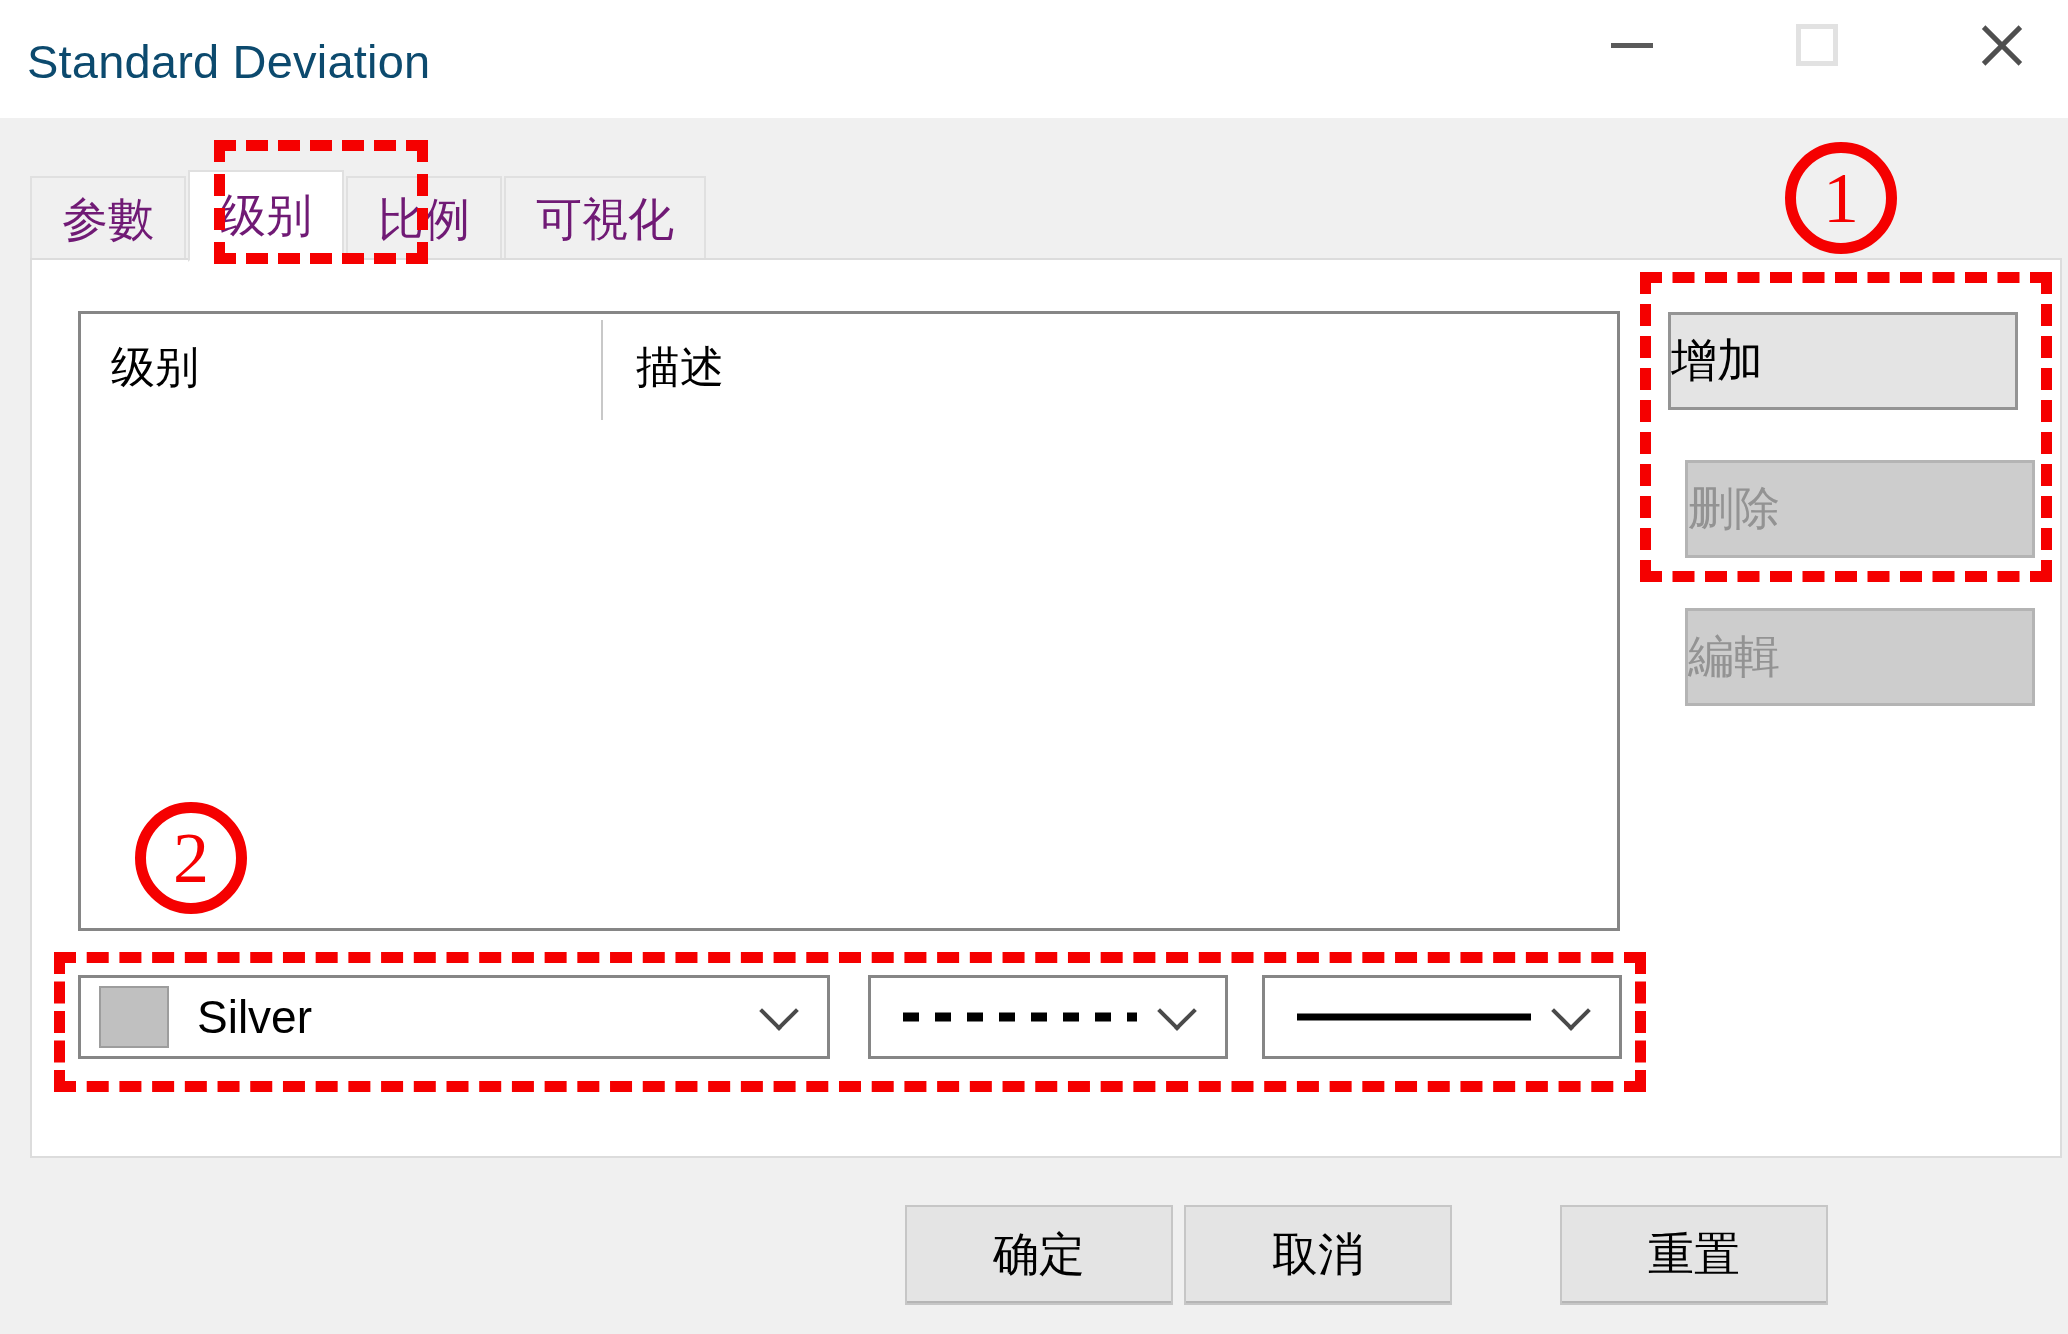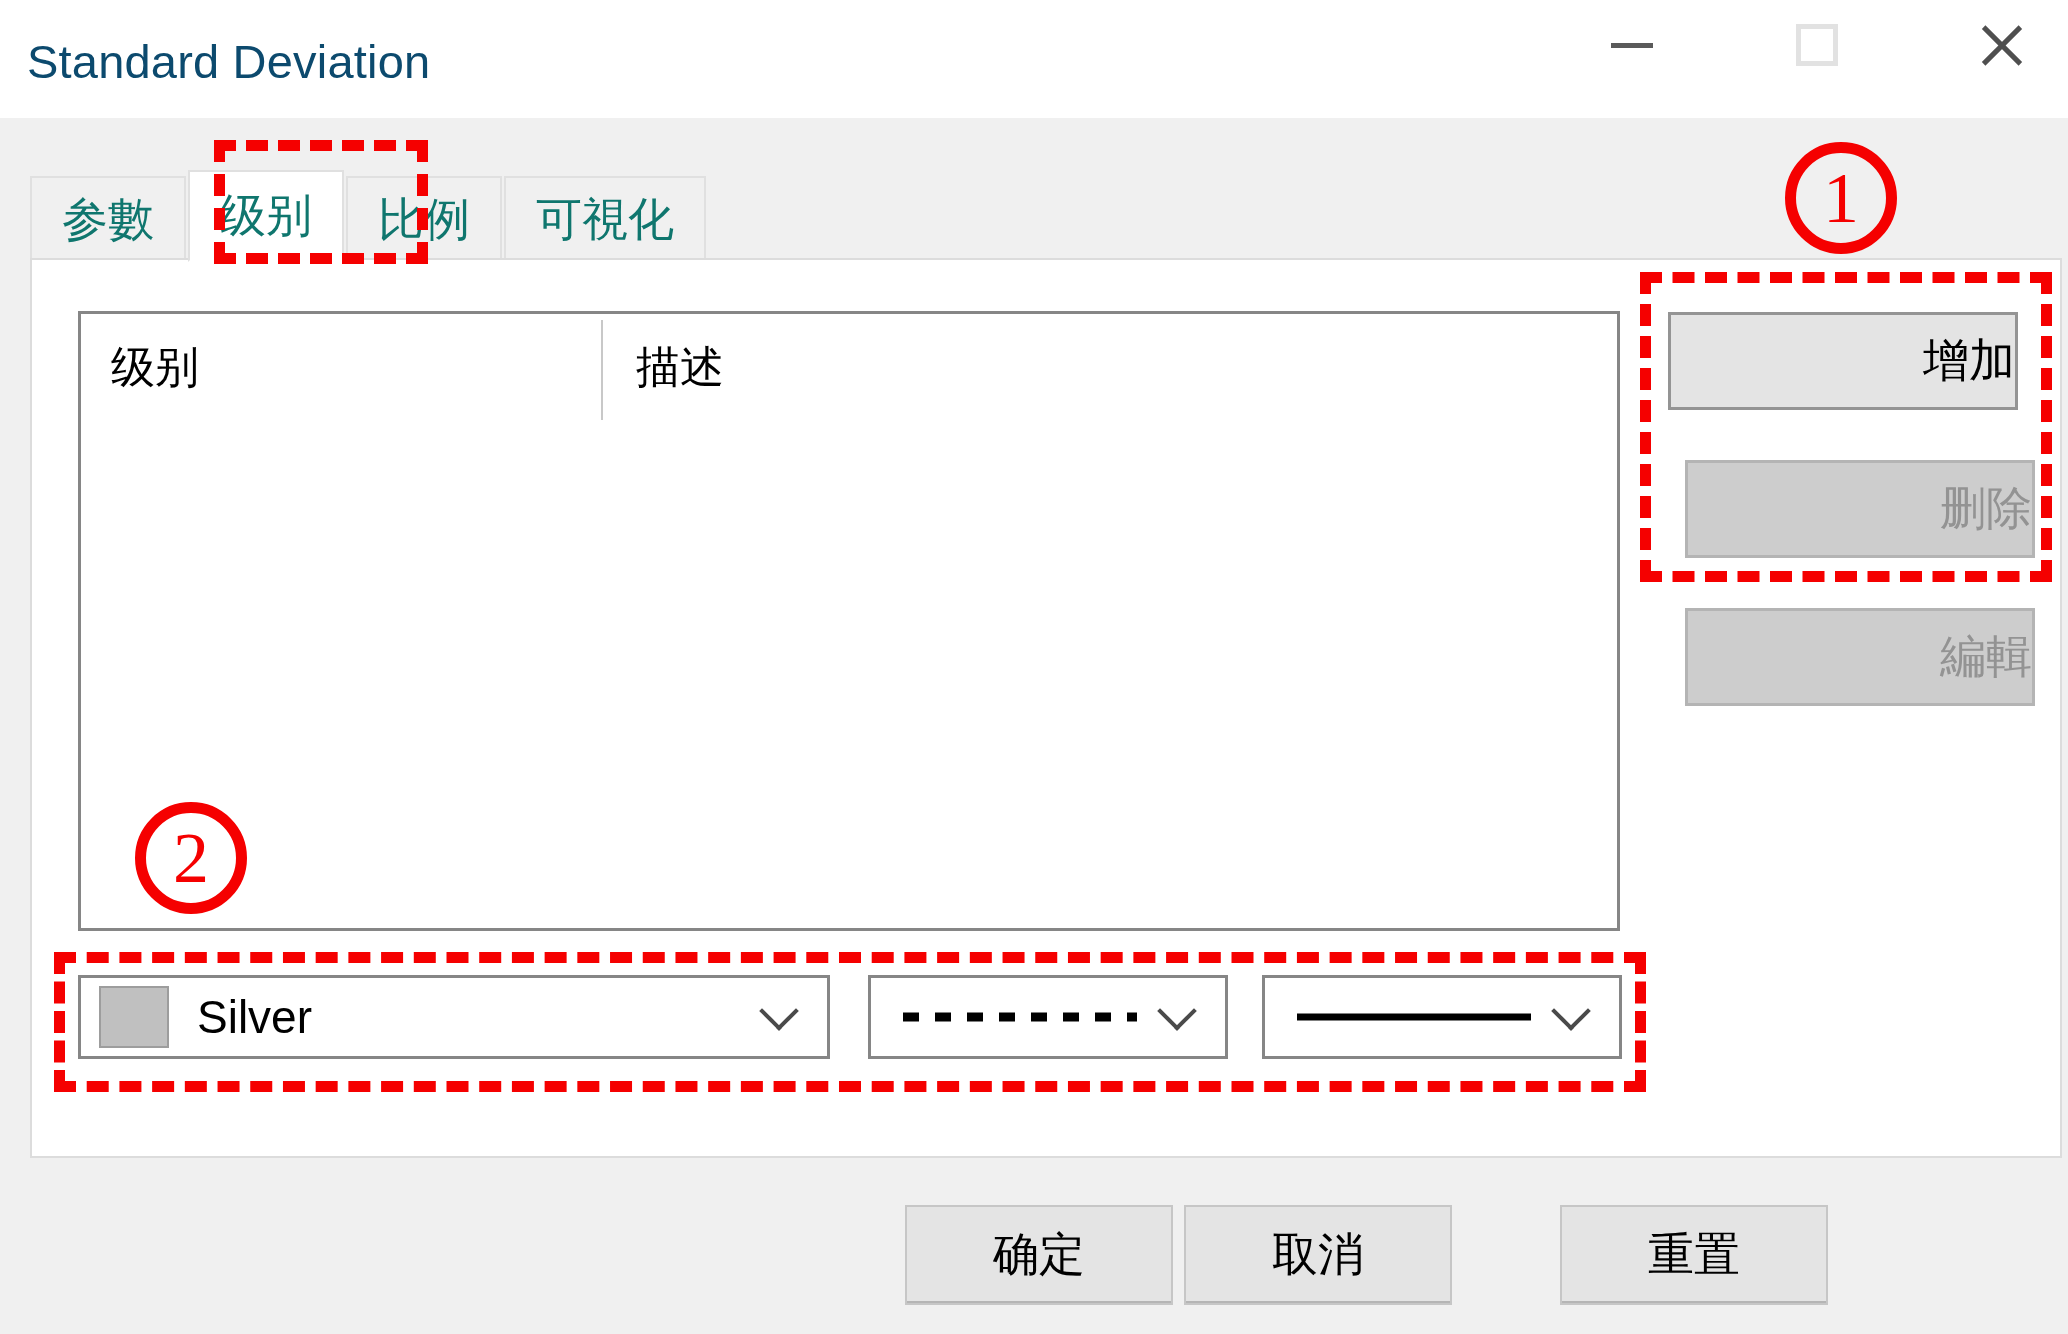--- a/index.html
+++ b/index.html
@@ -59,21 +59,21 @@
   #tabstrip {
     position: absolute; left: 30px; top: 172px;
     height: 90px;
     display: flex; align-items: flex-end;
   }
   .tab {
     height: 86px;
     padding: 0 30px;
     display: flex; align-items: center; justify-content: center;
     font-size: 46px;
-    color: #0f766e;
+    color: #701a75;
     background: #f0f0f0;
     border: 2px solid #e0e0e0;
     border-bottom: none;
     margin-right: 2px;
     white-space: nowrap;
   }
   .tab.active {
     background: #ffffff;
     border: 2px solid #e0e0e0;
     border-bottom: 2px solid #ffffff;
@@ -112,21 +112,21 @@
   #col-desc  { left: 555px; }
   #col-divider {
     position: absolute; left: 520px; top: 6px;
     width: 2px; height: 100px; background: #c8c8c8;
   }
 
   
   .side-btn {
     position: absolute; left: 1668px;
     width: 350px; height: 98px;
-    display: flex; align-items: center; justify-content: flex-end;
+    display: flex; align-items: center; justify-content: flex-start;
     font-size: 46px;
     z-index: 3;
   }
   .side-btn.enabled {
     background: #e4e4e4;
     border: 3px solid #949494;
     color: #000000;
   }
   .side-btn.disabled {
     background: #cdcdcd;

